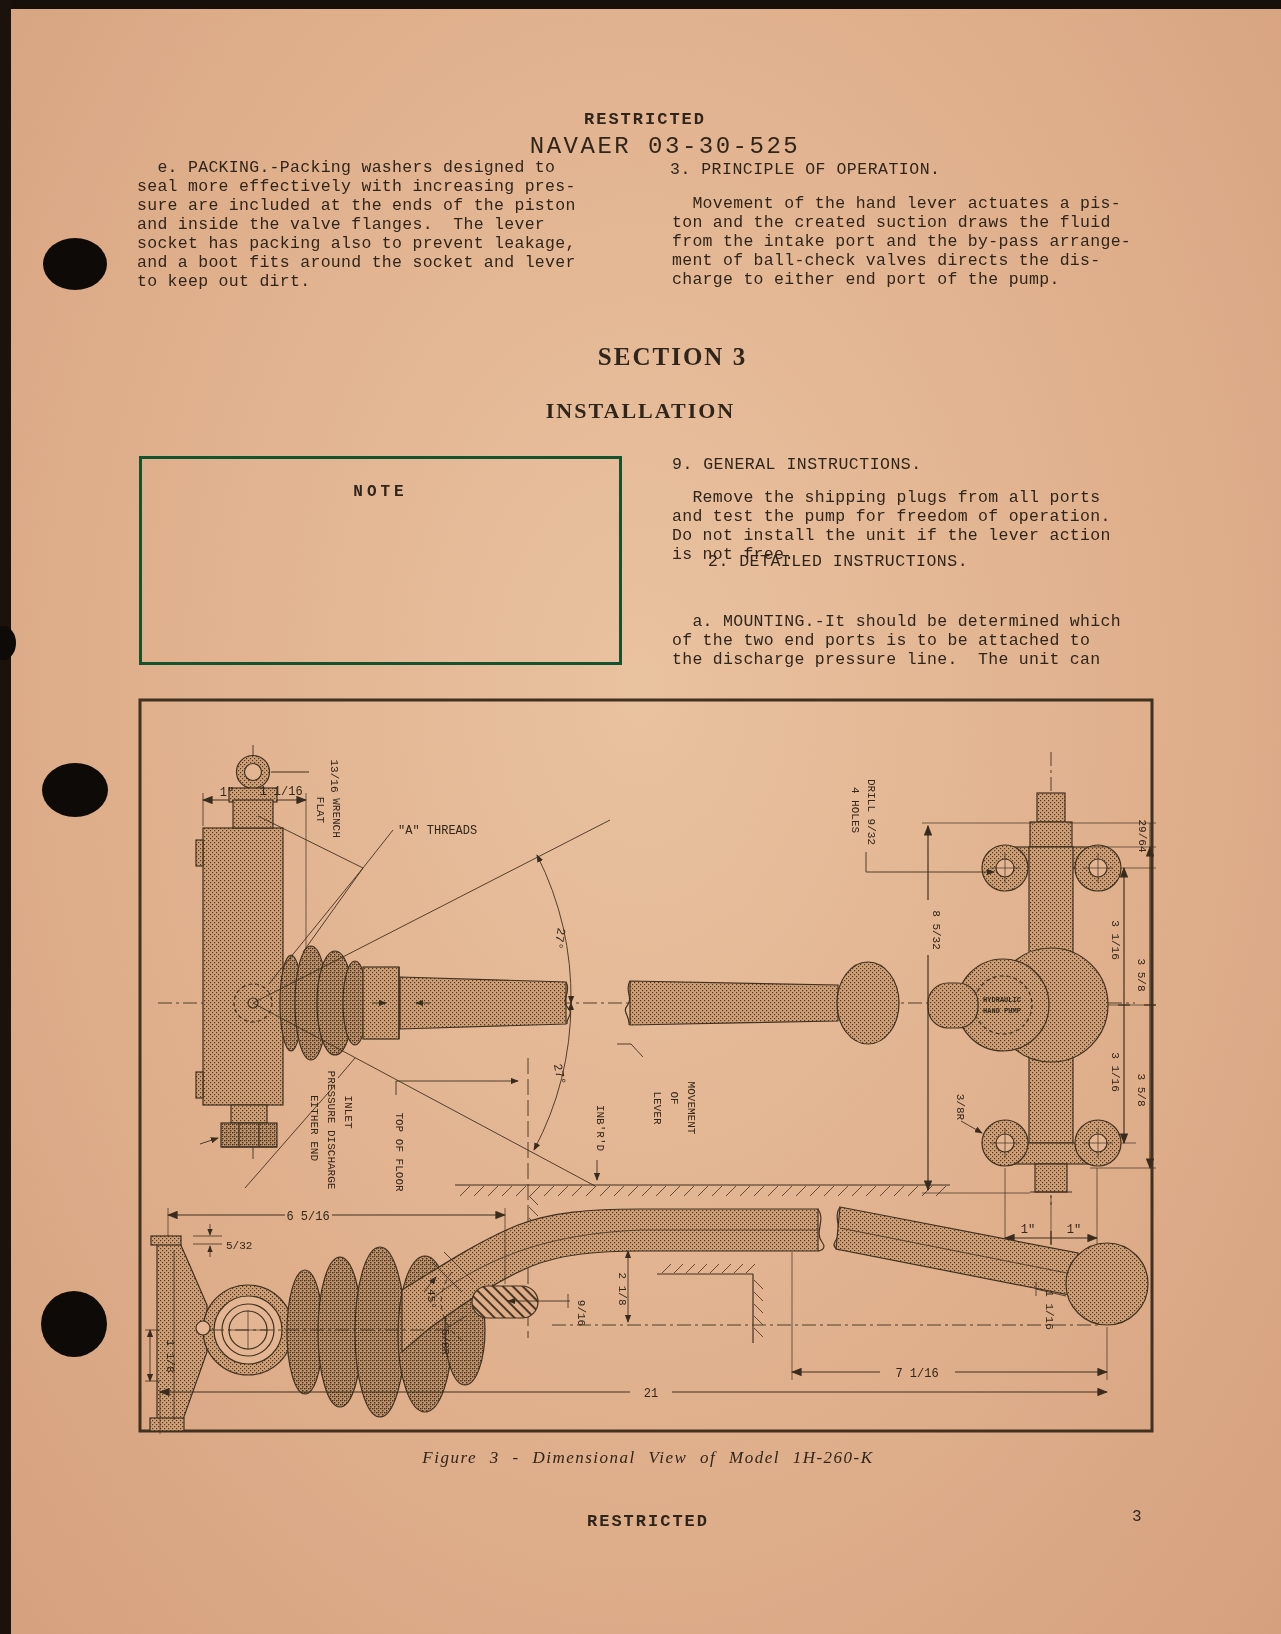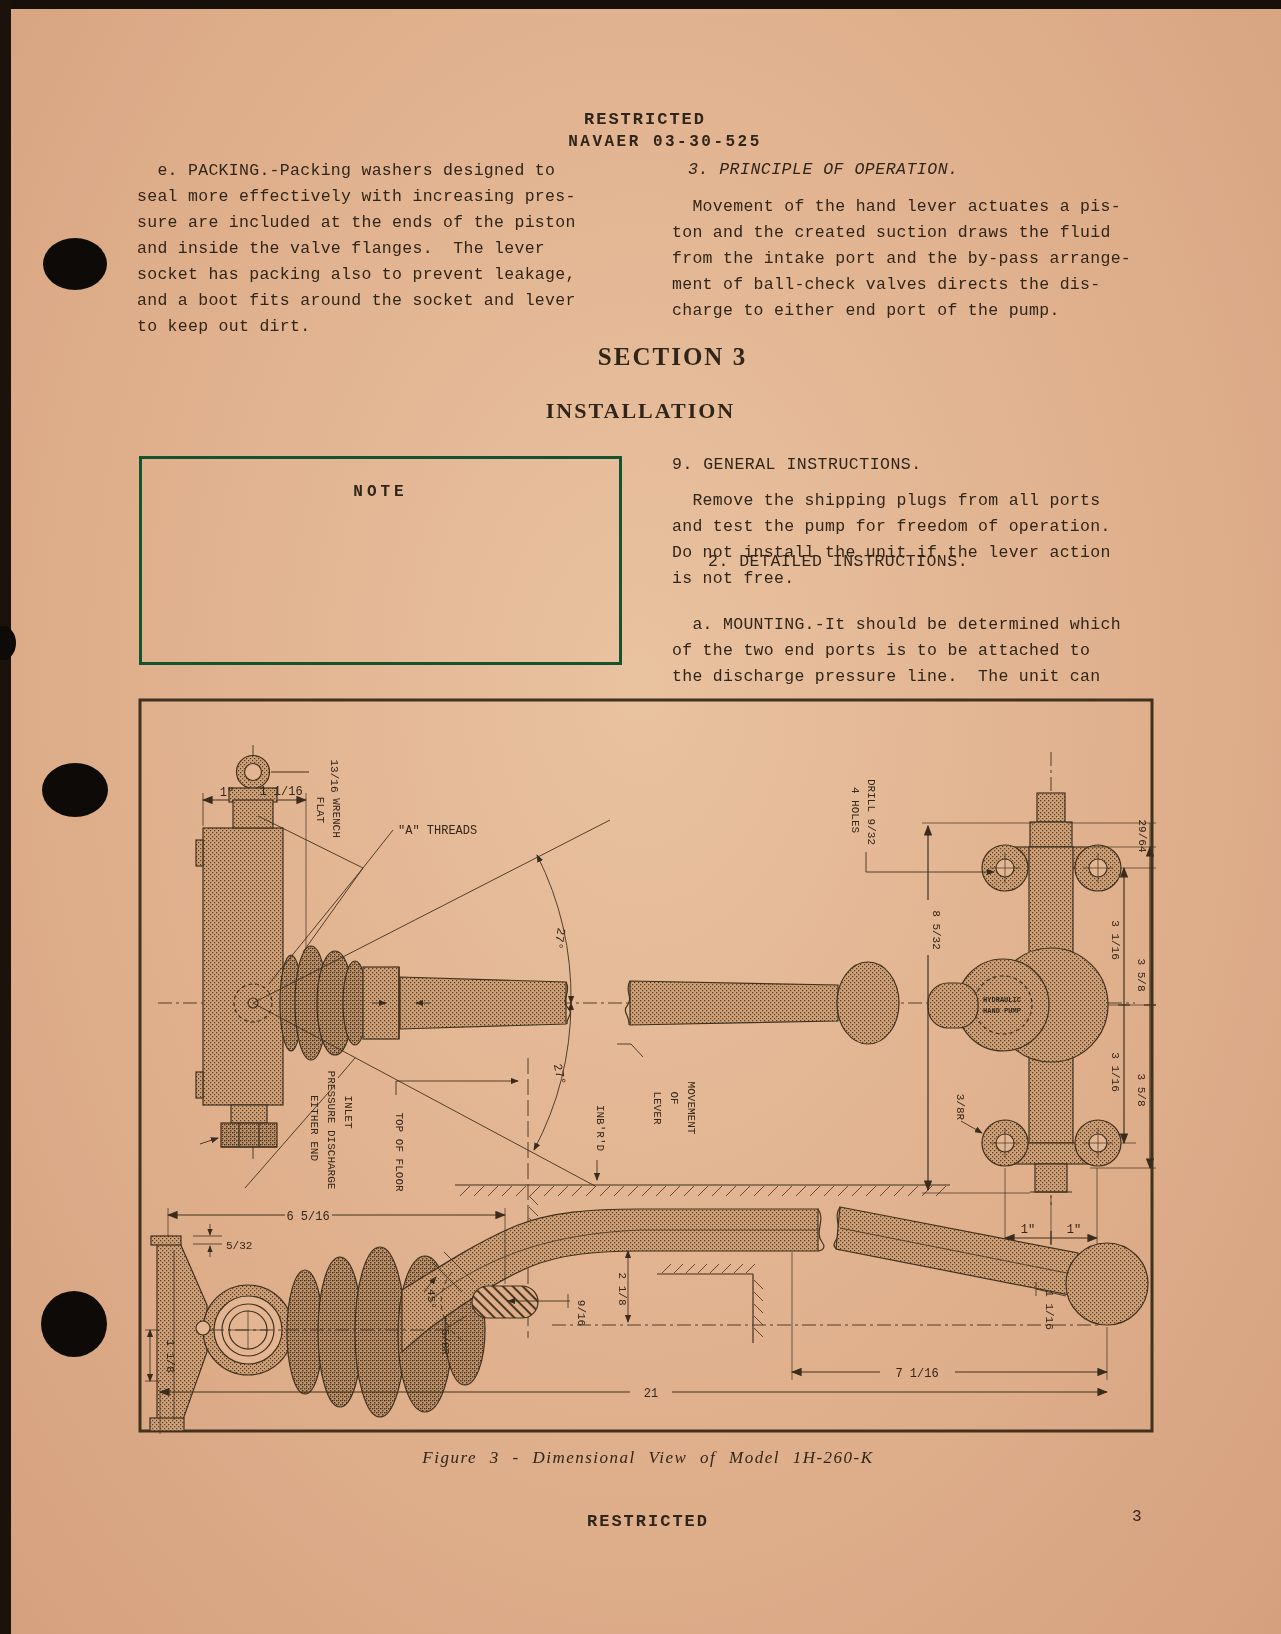--- a/index.html
+++ b/index.html
@@ -8,22 +8,22 @@
     background:radial-gradient(ellipse at 50% 42%, #e9c2a0 0%, #e0b08d 55%, #d5a07e 100%);
     font-family:"Liberation Mono","DejaVu Sans Mono",monospace;
     color:#30251a;
   }
   .edge-top{position:absolute;left:0;top:0;width:100%;height:9px;background:#17100a;}
   .edge-left{position:absolute;left:0;top:0;width:11px;height:100%;background:#1a120b;}
   .hole{position:absolute;background:#0d0a07;border-radius:50%;}
   .txt{position:absolute;white-space:pre-wrap;}
   .center{text-align:center;}
   .h-restricted{font-weight:700;font-size:17px;letter-spacing:2px;}
-  .h-navaer{font-weight:700;font-size:16px;letter-spacing:2.5px;}
-  .para{font-size:16.5px;line-height:26px;letter-spacing:.3px;}
+  .h-navaer{font-weight:400;font-size:24px;letter-spacing:2.5px;}
+  .para{font-size:16.5px;line-height:19px;letter-spacing:.3px;}
   .head-num{font-size:16.5px;letter-spacing:.5px;}
   .sec-head{font-family:"Liberation Serif","DejaVu Serif",serif;font-weight:700;font-size:25px;letter-spacing:2px;}
   .sec-sub{font-family:"Liberation Serif","DejaVu Serif",serif;font-weight:700;font-size:22px;letter-spacing:2px;}
   .note-box{position:absolute;left:139px;top:456px;width:477px;height:203px;border:3px solid #14532d;}
   .note-title{position:absolute;left:0;top:24px;width:100%;text-align:center;font-weight:700;font-size:16px;letter-spacing:4px;}
   .note-body{position:absolute;left:38px;top:57px;width:420px;font-size:16.5px;line-height:20.6px;white-space:pre-wrap;}
   .fig-wrap{position:absolute;left:0px;top:0px;}
   .caption{font-family:"Liberation Serif","DejaVu Serif",serif;font-style:italic;font-size:17px;letter-spacing:1.5px;word-spacing:7px;}
   .f-restricted{font-weight:700;font-size:17px;letter-spacing:2px;}
   .pagenum{font-size:16px;}
@@ -43,21 +43,21 @@
 <div class="txt center h-navaer" style="left:440px;top:133px;width:450px;">NAVAER 03-30-525</div>
 
 <div class="txt para" style="left:137px;top:158px;width:490px;">  e. PACKING.-Packing washers designed to
 seal more effectively with increasing pres-
 sure are included at the ends of the piston
 and inside the valve flanges.  The lever
 socket has packing also to prevent leakage,
 and a boot fits around the socket and lever
 to keep out dirt.</div>
 
-<div class="txt head-num" style="left:688px;top:160px;width:480px;font-style:italic;">3. PRINCIPLE OF OPERATION.</div>
+<div class="txt head-num" style="left:670px;top:160px;width:480px;">3. PRINCIPLE OF OPERATION.</div>
 <div class="txt para" style="left:672px;top:194px;width:490px;">  Movement of the hand lever actuates a pis-
 ton and the created suction draws the fluid
 from the intake port and the by-pass arrange-
 ment of ball-check valves directs the dis-
 charge to either end port of the pump.</div>
 
 <div class="txt center sec-head" style="left:0px;top:343px;width:1281px;padding-left:32px;">SECTION 3</div>
 <div class="txt center sec-sub" style="left:0px;top:398px;width:1281px;">INSTALLATION</div>
 
 <div class="note-box">

